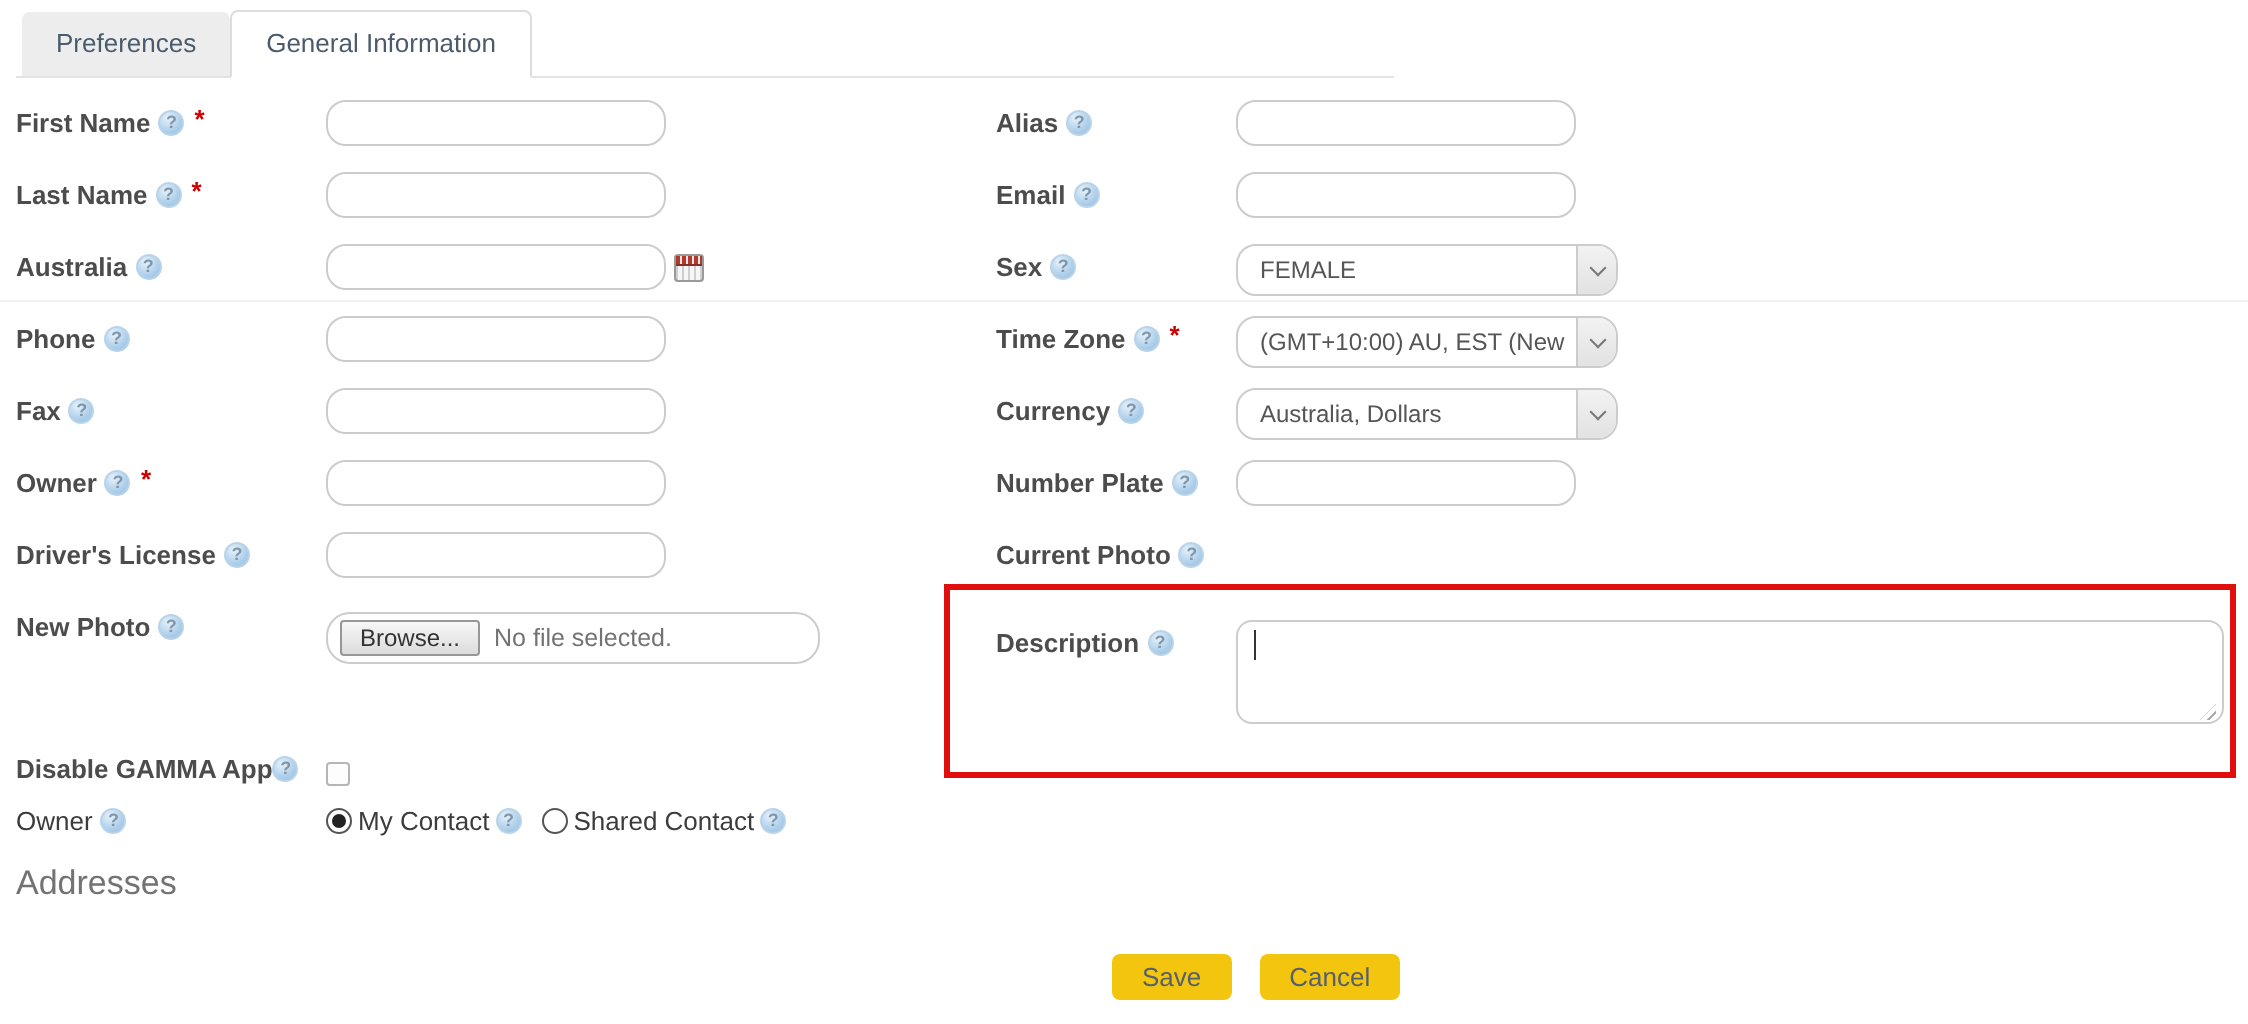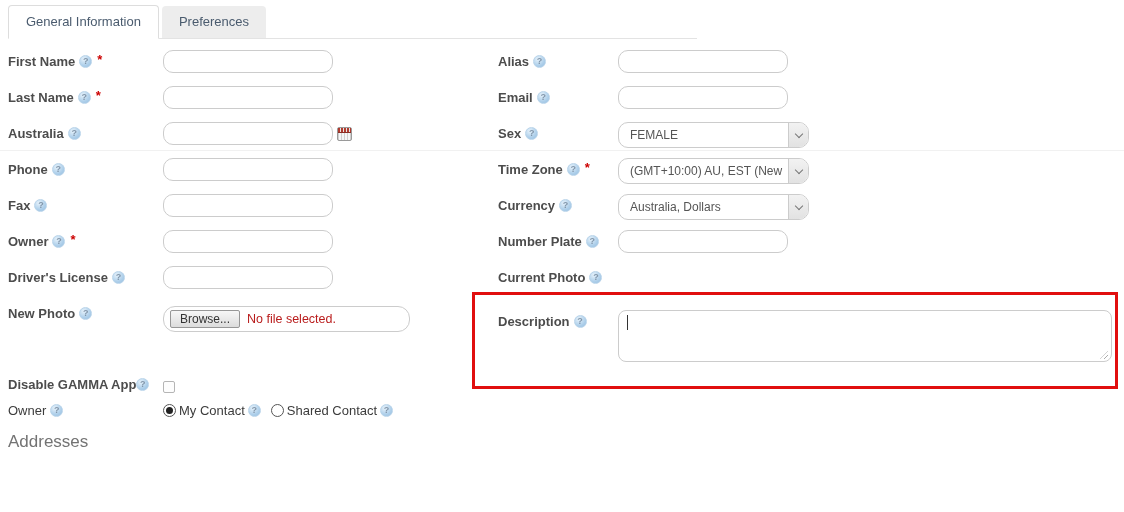--- a/index.html
+++ b/index.html
@@ -117,21 +117,21 @@
     border: 1px solid #ccc; border-radius: 12px;
     display: flex; align-items: center; gap: 7px;
     padding-left: 6px; background: #fff;
   }
   .browse-btn {
     font-size: 12px; color: #333;
     background: linear-gradient(#f7f7f7, #dcdcdc);
     border: 1px solid #979797; border-radius: 2px;
     padding: 1px 9px; cursor: pointer; white-space: nowrap;
   }
-  .file-status { font-size: 12.5px; color: #b91c1c; white-space: nowrap; text-align: center; }
+  .file-status { font-size: 12.5px; color: #737373; white-space: nowrap; text-align: center; }
 
   .checkbox {
     width: 12px; height: 12px; margin-top: 9px;
     appearance: none; -webkit-appearance: none;
     border: 1px solid #b5b5b5; border-radius: 2px; background: #fdfdfd;
     cursor: pointer;
   }
   .radio-group { display: flex; align-items: center; gap: 10px; padding-top: 5px; }
   .radio-item { display: flex; align-items: center; gap: 3px; }
   .radio {
@@ -195,22 +195,22 @@
     font-size: 13px; padding: 4px 15px;
     cursor: pointer; white-space: nowrap;
   }
 </style>
 </head>
 <body>
 
 <div class="page">
 
   <div class="tabbar">
+    <div class="tab inactive">Preferences</div>
     <div class="tab active">General Information</div>
-    <div class="tab inactive">Preferences</div>
   </div>
 
   <div class="section-divider"></div>
 
   <div class="col col-left">
 
     <div class="row">
       <div class="lbl">
         <span class="lbl-text">First Name</span>
         <span class="help">?</span>
@@ -394,14 +394,18 @@
       <div class="ta-wrap">
         <textarea class="desc-ta" style=""></textarea>
         <span class="caret"></span>
         <span class="resize-grip"></span>
       </div>
     </div>
   </div>
 
   <div class="highlight-box"></div>
 
+  <div class="btn-row">
+    <button class="btn">Save</button>
+    <button class="btn">Cancel</button>
+  </div>
 
 </div>
 
 </body></html>

